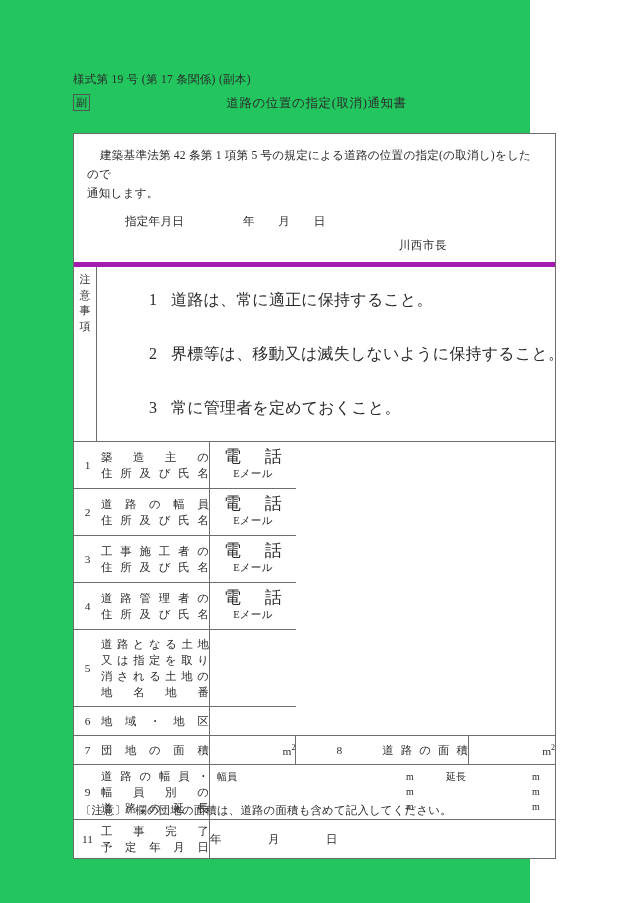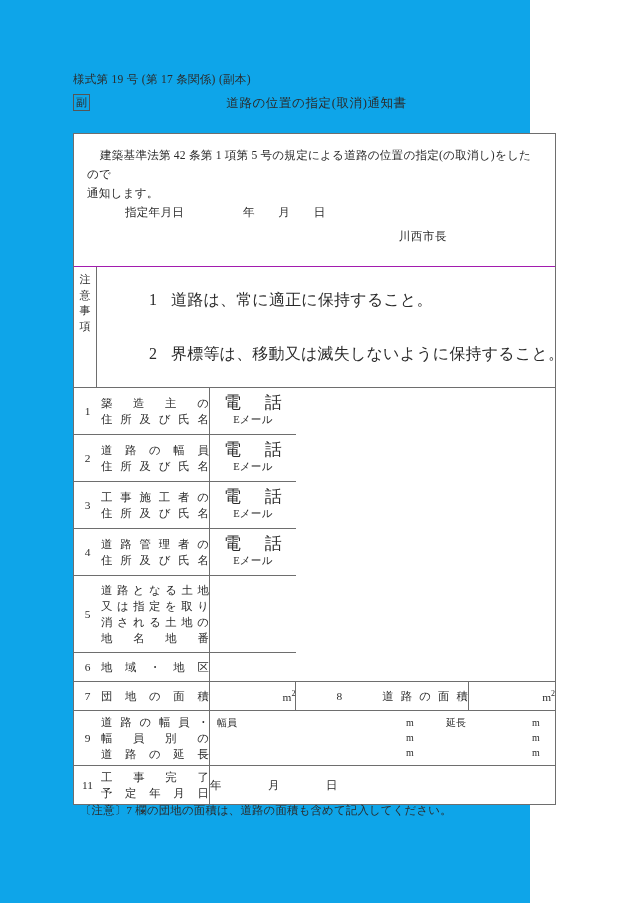--- a/index.html
+++ b/index.html
@@ -14,21 +14,21 @@
     font-family: "Liberation Serif", "DejaVu Serif", serif;
     color: #2b2b2b;
     -webkit-font-smoothing: antialiased;
   }
   .page {
     position: absolute;
     left: 0;
     top: 0;
     width: 530px;
     height: 903px;
-    background: #0ea5e9;
+    background: #22c55e;
   }
 
   
   .form-code {
     position: absolute;
     left: 73px;
     top: 72px;
     font-size: 11.5px;
     letter-spacing: 0.3px;
     white-space: nowrap;
@@ -70,40 +70,40 @@
     top: 133px;
     width: 483px;
     border: 1px solid #6e6e6e;
     box-sizing: border-box;
     background: #fff;
   }
 
   
   .intro {
     padding: 12px 13px 10px 13px;
-    border-bottom: 1px solid #a21caf;
+    border-bottom: 5px solid #a21caf;
     box-sizing: border-box;
     height: 133px;
     position: relative;
   }
   .intro-p {
     font-size: 11.6px;
     line-height: 19px;
     letter-spacing: 0.2px;
     margin: 0;
     text-indent: 13px;
   }
   .intro-line {
     font-size: 11.6px;
     line-height: 19px;
     letter-spacing: 0.2px;
     margin: 0;
     white-space: pre;
   }
-  .intro-l1 { margin-top: 0; padding-left: 38px; }
+  .intro-l1 { margin-top: 9px; padding-left: 38px; }
   .intro-l2 { padding-left: 38px; }
   .intro-sig {
     font-size: 11.6px;
     text-align: right;
     padding-right: 95px;
     margin-top: 7px;
     letter-spacing: 0.5px;
   }
 
   
@@ -268,20 +268,23 @@
         <span>意</span>
         <span>事</span>
         <span>項</span>
       </div>
       <div class="notes-body">
         <div class="note-item">
           <span class="note-num">1</span><span>道路は、常に適正に保持すること。</span>
         </div>
         <div class="note-item">
           <span class="note-num">2</span><span>界標等は、移動又は滅失しないように保持すること。</span>
+        </div>
+        <div class="note-item">
+          <span class="note-num">3</span><span>常に管理者を定めておくこと。</span>
         </div>
       </div>
     </div>
 
     <table class="tbl">
 
       <tbody>
           <tr>
         <td class="c-num rowpad-2">1</td>
         <td class="c-lab">

